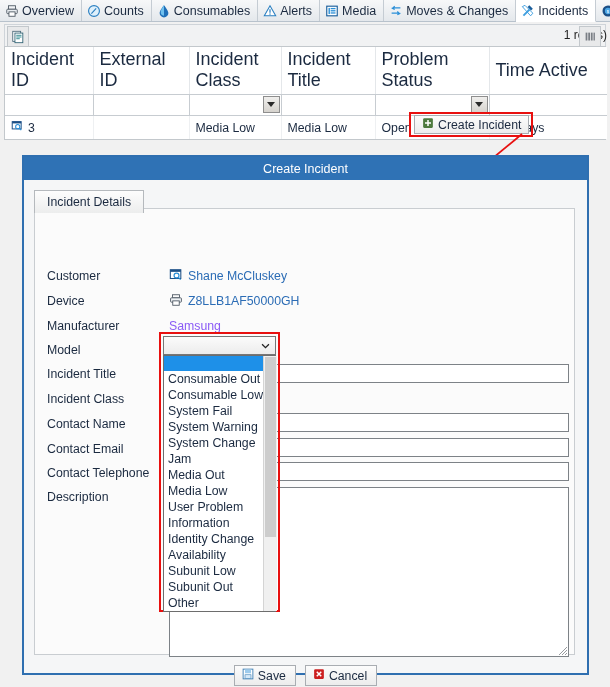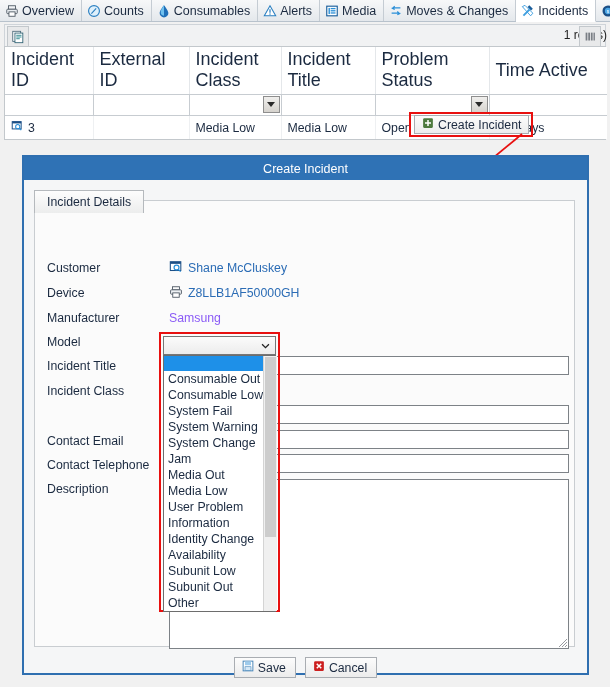--- a/index.html
+++ b/index.html
@@ -141,21 +141,21 @@
   }
   .innertab{
     display:inline-block;
     padding:4px 12px 4px 12px;
     background:linear-gradient(#fdfdfd,#eceded);
     border:1px solid #b5b9bd;border-bottom:none;
     font-size:12.3px;color:#1b2a40;
     position:relative;z-index:2;
   }
   .panel{
-    position:absolute;left:10px;top:20px;width:541px;height:447px;
+    position:absolute;left:10px;top:28px;width:541px;height:447px;
     background:#fbfbfb;border:1px solid #c9cdd1;box-sizing:border-box;
   }
 
   .frow{position:absolute;left:12px;height:22px;display:flex;align-items:center;}
   .flabel{font-size:12.3px;color:#1b2a40;}
   .fvalue{position:absolute;left:134px;font-size:12.3px;color:#1b2a40;display:flex;align-items:center;gap:5px;}
   .link{color:#2b6cb5;}
   .plain{color:#8b5cf6;}
 
   .tinput{
@@ -485,20 +485,23 @@
 
       <div class="frow" style="top:154px;">
         <span class="flabel">Incident Title</span>
       </div>
       <input class="tinput" style="top: 155px;" value="">
 
       <div class="frow" style="top:179px;">
         <span class="flabel">Incident Class</span>
       </div>
 
+      <div class="frow" style="top:204px;">
+        <span class="flabel">Contact Name</span>
+      </div>
       <input class="tinput" style="top: 204px;" value="">
 
       <div class="frow" style="top:229px;">
         <span class="flabel">Contact Email</span>
       </div>
       <input class="tinput" style="top: 229px;" value="">
 
       <div class="frow" style="top:253px;">
         <span class="flabel">Contact Telephone</span>
       </div>

